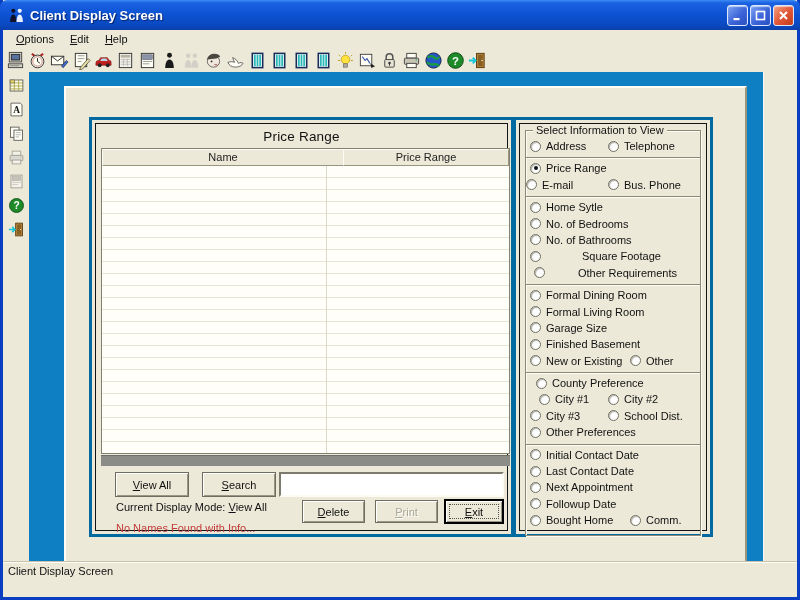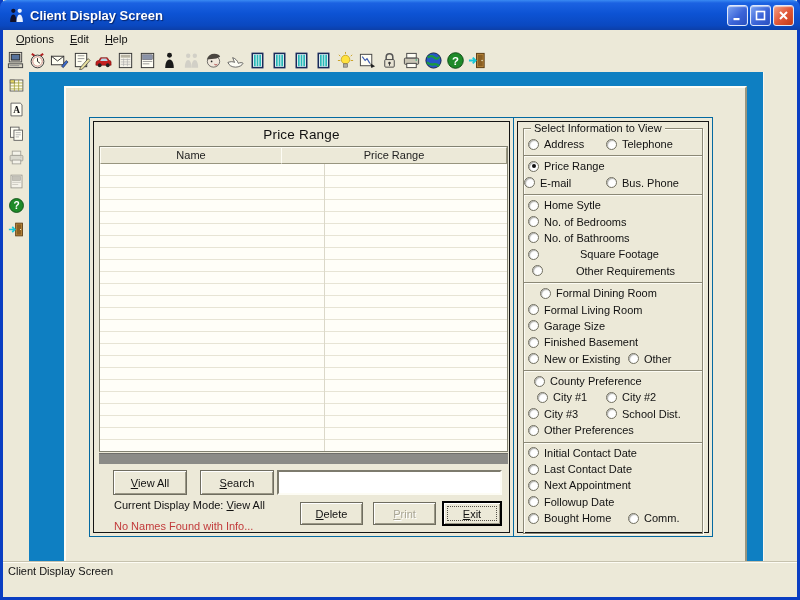--- a/index.html
+++ b/index.html
@@ -41,33 +41,33 @@
     display:flex; flex-direction:column; align-items:center; padding-top:4px; gap:5px; }
   .side-toolbar .tbtn { width:20px; height:19px; }
   .side-toolbar .tbtn svg { width:17px; height:17px; }
   .right-strip { position:absolute; right:0; top:0; bottom:0; width:34px; background:#ece9d8;
     box-shadow:inset 1px 0 0 #f8f6ee; }
 
   
   .main-panel { position:absolute; left:61px; top:14px; width:683px; height:491px; background:#ece9d8;
     border:2px solid; border-color:#fdfcf4 #98957f #98957f #fdfcf4; }
   .inner-wrap { position:absolute; left:23px; top:29px; width:624px; height:420px; display:flex; }
-  .dbl { border:1px solid #0369a1; padding:3px; background:#ece9d8; }
+  .dbl { border:3px solid #0369a1; padding:3px; background:#ece9d8; }
   .dbl-inner { border:1px solid #141414; width:100%; height:100%; position:relative; }
   .left-box { width:425px; }
   .right-box { width:200px; margin-left:-1px; }
 
   
   .left-content { position:absolute; inset:0; padding:2px 3px; }
   .pr-title { text-align:center; font-size:13.5px; padding-top:3px; height:22px; letter-spacing:.2px; }
   .grid { margin-left:2px; width:409px; border:1px solid #828272; background:#fffef8; }
   .grid-header { display:flex; height:17px; background:#ece9d8; }
   .gh-cell { border:1px solid; border-color:#fdfcf4 #98957f #98957f #fdfcf4; text-align:center;
     line-height:14px; font-size:11px; color:#222; }
-  .gh-cell.c0 { width:182px; }
+  .gh-cell.c0 { width:242px; }
   .gh-cell.c1 { flex:1; margin-left:-1px; }
   .grid-body { position:relative; height:287px;
     background:repeating-linear-gradient(to bottom,#fffef8 0px,#fffef8 11px,#e7e4d5 11px,#e7e4d5 12px); }
   .col-divider { position:absolute; left:224px; top:0; bottom:0; width:1px; background:#dbd8c9; }
   .gray-bar { margin:1px 0 0 2px; width:409px; height:11px; background:#8b8b87; border-top:1px solid #6e6e6a; }
 
   
   .btn { background:#ece9d8; border:1px solid #6f6d60; position:relative; text-align:center;
     box-shadow:inset 1px 1px 0 #ffffff, inset -1px -1px 0 #9a9786; font-size:11px; color:#111;
     display:inline-flex; align-items:center; justify-content:center; }
@@ -454,21 +454,21 @@
                     </span>
                   </div>
                   <div class="g-row">
                     <span class="radio-item" style="left: 8px; gap: 28px;">
                       <span class="radio-circle"></span>
                       <span class="radio-label">Other Requirements</span>
                     </span>
                   </div>
                   <div class="gb-sep"></div>
                   <div class="g-row">
-                    <span class="radio-item" style="left: 16px;">
+                    <span class="radio-item" style="left: 4px;">
                       <span class="radio-circle"></span>
                       <span class="radio-label">Formal Dining Room</span>
                     </span>
                   </div>
                   <div class="g-row">
                     <span class="radio-item" style="left: 4px;">
                       <span class="radio-circle"></span>
                       <span class="radio-label">Formal Living Room</span>
                     </span>
                   </div>

